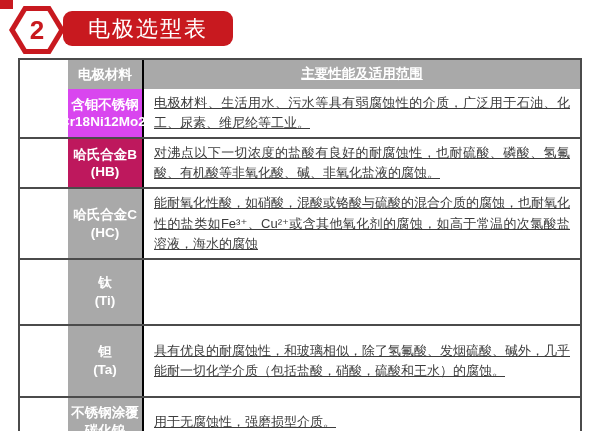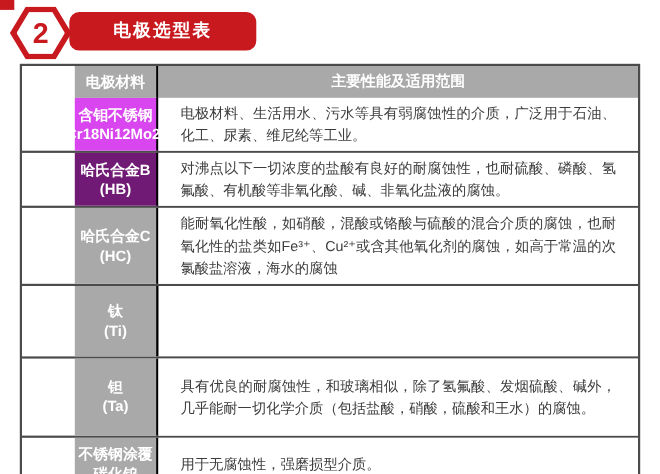--- a/index.html
+++ b/index.html
@@ -6,21 +6,21 @@
   body{
     width:600px;height:431px;position:relative;overflow:hidden;
     font-family:"Liberation Sans","DejaVu Sans",sans-serif;
     -webkit-font-smoothing:antialiased;
   }
   
   .corner-chip{position:absolute;left:0;top:0;width:13px;height:9px;}
   .banner{
     position:absolute;left:63px;top:11px;width:170px;height:35px;
     border-radius:9px;display:flex;align-items:center;justify-content:center;
-    color:#ffffff;font-size:16px;font-weight:bold;letter-spacing:2px;
+    color:#ffffff;font-size:22px;font-weight:normal;letter-spacing:2px;
   }
   .hex{
     position:absolute;left:9px;top:6px;width:56px;height:48px;
     clip-path:polygon(26% 0,74% 0,100% 50%,74% 100%,26% 100%,0 50%);
   }
   .hex-inner{
     position:absolute;left:6px;top:5px;right:6px;bottom:5px;background:#ffffff;
     clip-path:polygon(26% 0,74% 0,100% 50%,74% 100%,26% 100%,0 50%);
     display:flex;align-items:center;justify-content:center;
     font-size:26px;font-weight:bold;
@@ -33,21 +33,21 @@
   .trow{display:grid;grid-template-columns:124px 1fr;border-top:2px solid #4b4b4b;}
   .trow:first-child{border-top:none;}
   .cell-l{
     border-right:2px solid #000000;
     display:flex;flex-direction:column;align-items:center;justify-content:center;
     color:#ffffff;font-weight:bold;font-size:13.5px;line-height:1.3;
     text-align:center;padding:3px 2px;margin-left:48px;
   }
   .cell-r{
     background:#ffffff;color:#3c3c3c;font-size:13px;line-height:1.55;
-    padding:4px 20px;display:flex;align-items:center;text-align:justify;
+    padding:4px 10px;display:flex;align-items:center;text-align:justify;text-decoration:underline;
   }
   .header-row .cell-l,.header-row .cell-r{
     color:#ffffff;font-weight:bold;justify-content:center;text-align:center;
   }
   .header-row{min-height:26px;}
   .header-row .cell-r{font-size:13.5px;}
   .body-row:nth-child(2){min-height:44px;}
   .body-row:nth-child(3){min-height:46px;}
   .body-row:nth-child(4){min-height:64px;}
   .body-row:nth-child(5){min-height:70px;}
@@ -74,21 +74,21 @@
   <div style="display:contents">
   <div class="trow body-row">
     <div class="cell-l" style="background: #d946ef; justify-content: center;">
       <span>含钼不锈钢</span>
       <span>(0Cr18Ni12Mo2Ti)</span>
     </div>
     <div class="cell-r">电极材料、生活用水、污水等具有弱腐蚀性的介质，广泛用于石油、化工、尿素、维尼纶等工业。</div>
   </div>
 
   <div class="trow body-row">
-    <div class="cell-l" style="background: #701a75; justify-content: center;">
+    <div class="cell-l" style="background: #be185d; justify-content: center;">
       <span>哈氏合金B</span>
       <span>(HB)</span>
     </div>
     <div class="cell-r">对沸点以下一切浓度的盐酸有良好的耐腐蚀性，也耐硫酸、磷酸、氢氟酸、有机酸等非氧化酸、碱、非氧化盐液的腐蚀。</div>
   </div>
 
   <div class="trow body-row">
     <div class="cell-l" style="background: rgb(169, 169, 169);">
       <span>哈氏合金C</span>
       <span>(HC)</span>

